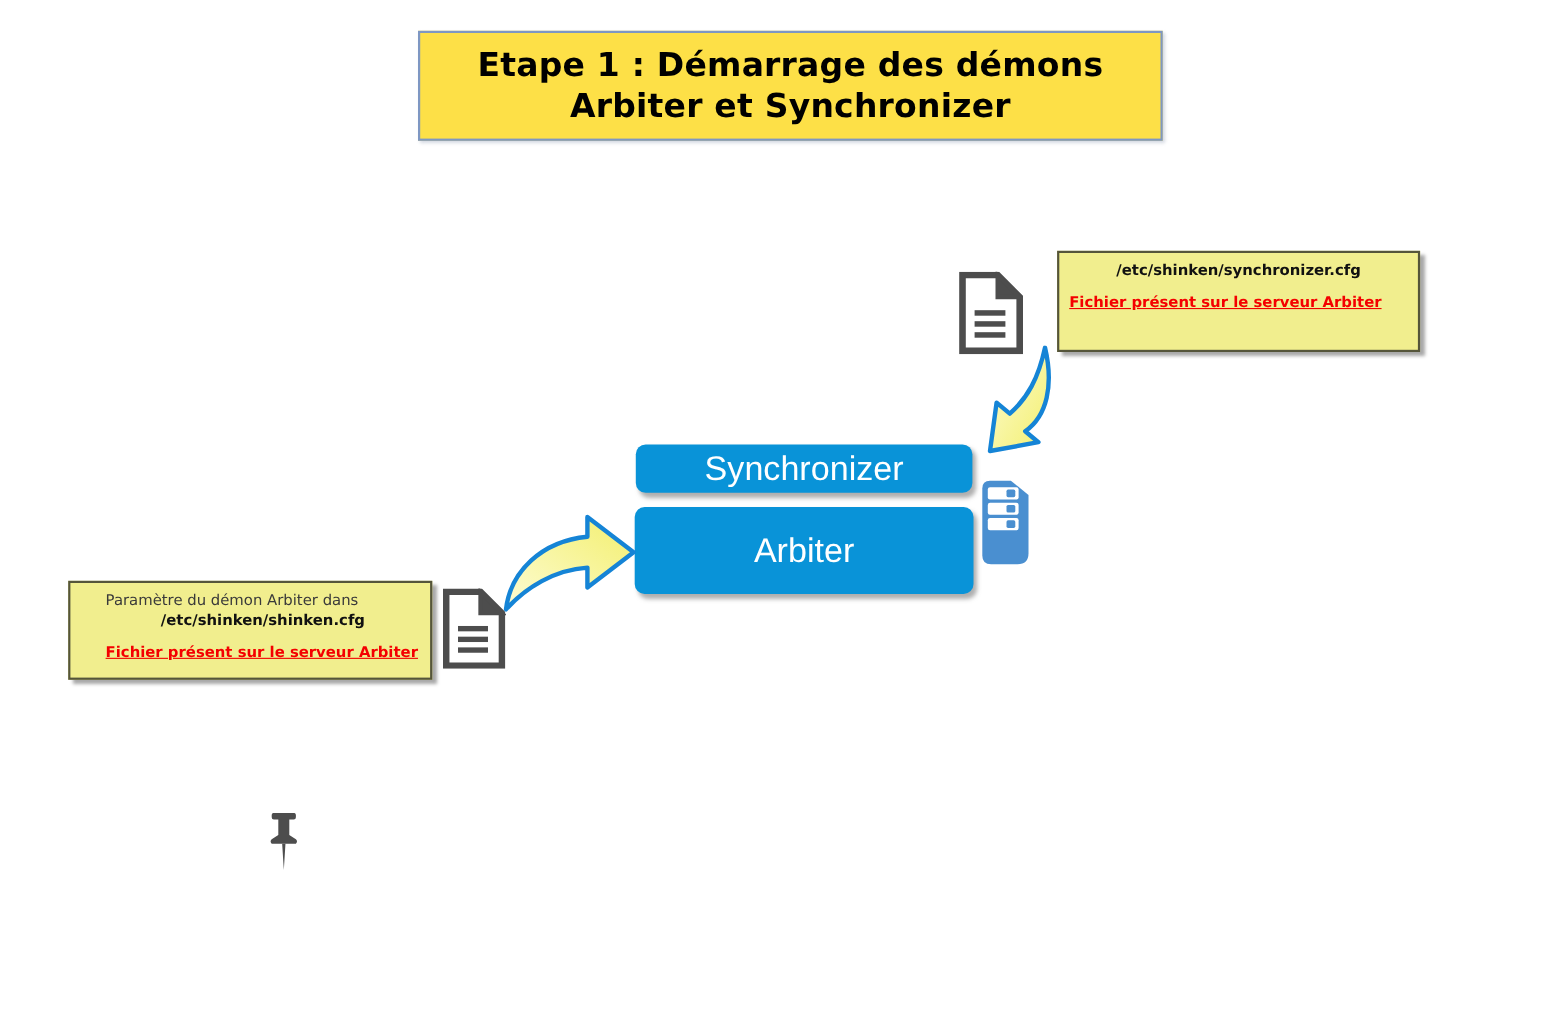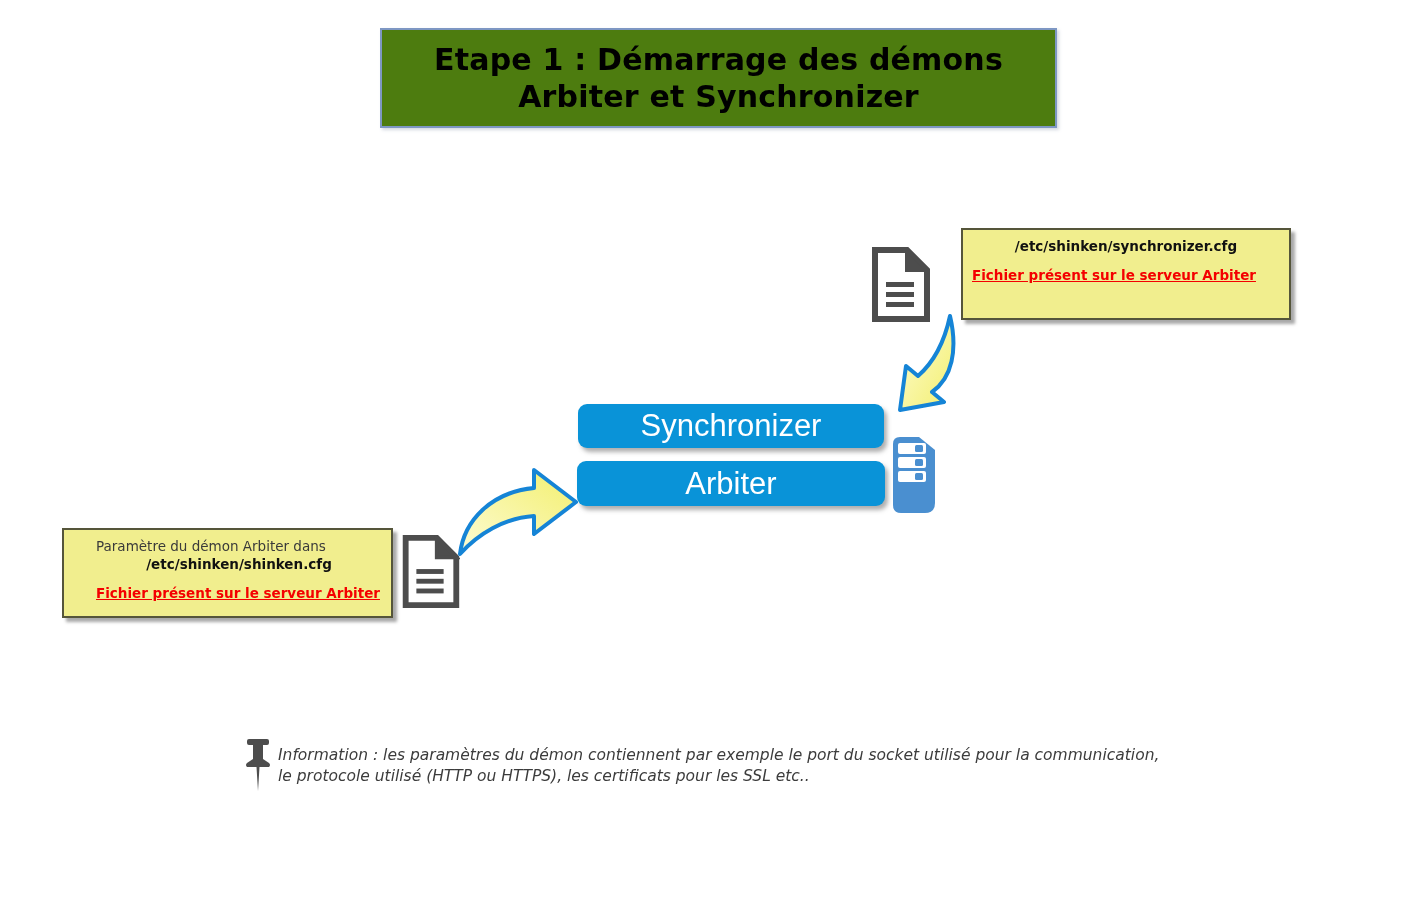--- a/index.html
+++ b/index.html
@@ -2,21 +2,21 @@
 <html><head>
 <meta charset="utf-8">
 <style>
   * { margin:0; padding:0; box-sizing:border-box; }
   html,body { width:1403px; height:923px; background:#ffffff; font-family:"DejaVu Sans",sans-serif; }
   #stage { position:relative; width:1403px; height:923px; overflow:hidden; }
 
   
   .title-box{
     position:absolute; left:380px; top:28px; width:677px; height:100px;
-    background:#4d7c0f; border:2px solid #7e97c3;
+    background:#fde047; border:2px solid #7e97c3;
     display:flex; flex-direction:column; justify-content:center; align-items:center;
     box-shadow:2px 2px 3px rgba(160,170,190,.45);
   }
   .title-box .tline{
     font-size:30px; font-weight:bold; color:#000; line-height:37px; letter-spacing:.2px;
     font-family:"DejaVu Sans",sans-serif;
   }
 
   
   .note{
@@ -33,21 +33,21 @@
   }
 
   
   .daemon-btn{
     position:absolute; background:#0993d8; border-radius:9px;
     display:flex; align-items:center; justify-content:center;
     color:#fff; font-family:"Liberation Sans",sans-serif; font-size:31px;
     box-shadow:3px 4px 4px rgba(110,110,110,.55);
   }
   .btn-sync{ left:578px; top:404px; width:306px; height:44px;justify-content:center; }
-  .btn-arb { left:577px; top:461px; width:308px; height:45px; }
+  .btn-arb { left:577px; top:461px; width:308px; height:79px; }
 
   
   .icon-abs{ position:absolute; }
   .doc-sync{ left:870px; top:247px; }
   .doc-arb { left:400px; top:535px; }
   .server  { left:892px; top:436px; }
   .arrow-down { left:890px; top:314px; }
   .arrow-right{ left:452px; top:458px; }
   .pushpin { left:245px; top:739px; }
 
@@ -143,18 +143,14 @@
     </svg>
   </div>
 
   <div class="icon-abs pushpin">
     <svg width="26" height="54" viewBox="0 0 26 54">
       <path d="M4 0 H22 Q24 0 24 2 V4 Q24 6 22 6 H18 V20 L24 24 Q26 26 24 28 H2 Q0 26 2 24 L8 20 V6 H4 Q2 6 2 4 V2 Q2 0 4 0 Z" fill="#4d4d4d"></path>
       <path d="M11.5 28 L14.5 28 L13 52 Z" fill="#4d4d4d"></path>
     </svg>
   </div>
 
-  <div class="info-text">
-    <div>Information : les paramètres du démon contiennent par exemple le port du socket utilisé pour la communication,</div>
-    <div>le protocole utilisé (HTTP ou HTTPS), les certificats pour les SSL etc..</div>
-  </div>
 
 </div>
 
 </body></html>

